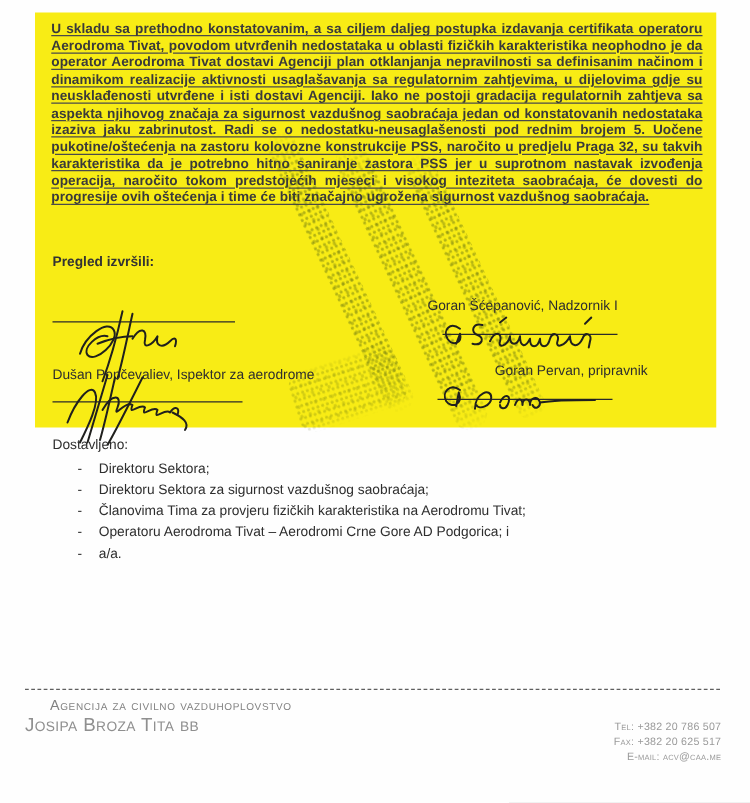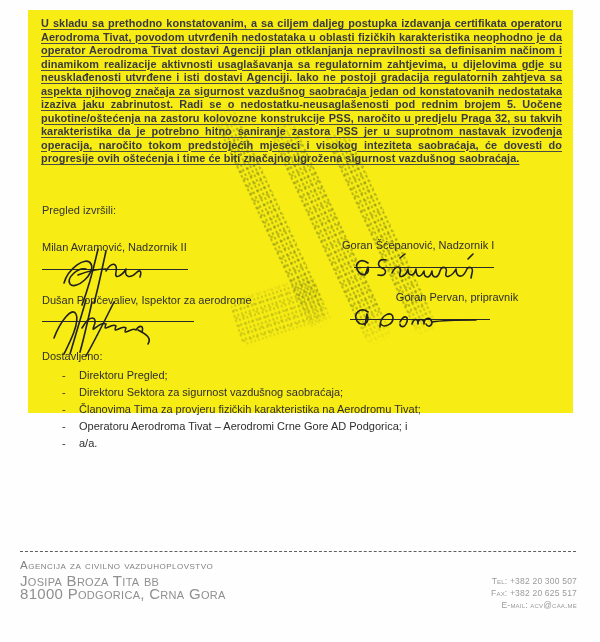--- a/index.html
+++ b/index.html
@@ -3,31 +3,31 @@
 <meta charset="utf-8">
 <style>
   html,body { margin:0; padding:0; background:#e8e8e8; }
   .page {
     position:relative; width:600px; height:642px; background:#fefefe;
     font-family:"Liberation Sans", sans-serif; overflow:hidden;
     margin:0 auto;
   }
   
   .highlight {
-    position:absolute; left:28px; top:10px; width:545px; height:403px;
+    position:absolute; left:28px; top:10px; width:545px; height:332px;
     background:#f8ec15;
   }
   .para {
     position:absolute; left:13px; top:7px; width:521px;
     font-size:10.9px; line-height:13.5px; font-weight:600; color:#3a3a3a;
     text-align:justify; letter-spacing:0.05px;
     text-decoration:underline; text-decoration-color:#4a4a4a;
     text-underline-offset:1.5px;
   }
-  .review { position:absolute; left:14px; top:194px; font-size:11px; font-weight:400; color:#333;text-align:center; }
+  .review { position:absolute; left:14px; top:194px; font-size:11px; font-weight:700; color:#333;text-align:center; }
   .cell { position:absolute; font-size:11px; color:#2e2e2e; }
   .cell .sigline { border-bottom:1.5px solid #2a2a2a; }
   .cell svg { position:absolute; pointer-events:none; }
   .c1 { left:14px;  top:231px; width:280px; }
   .c2 { left:314px; top:229px; width:230px; }
   .c3 { left:14px;  top:284px; width:300px; }
   .c4 { left:314px; top:281px; width:230px;text-align:center; }
   .c1 .sigline { width:146px; margin-top:16px; }
   .c2 .sigline { width:140px; margin-top:16px; margin-left:12px; }
   .c3 .sigline { width:152px; margin-top:15px; }
@@ -50,21 +50,21 @@
   .s3 { left:340px; top:103px; width:24px; height:232px; }
   .s4 { left:205px; top:275px; width:90px; height:52px; opacity:.45; transform:rotate(-18deg); }
   
   .dist { position:absolute; left:42px; top:350px; font-size:11px; color:#2e2e2e; }
   .dist-heading { margin-bottom:7px; }
   .dist-row { display:flex; margin:4px 0; line-height:13px; }
   .dash { width:17px; padding-left:20px; flex:0 0 auto; }
   
   .footer-rule { position:absolute; left:20px; top:551px; width:556px; border-top:1.3px dashed #5f5f5f; }
   .footer-left { position:absolute; left:20px; top:559px; }
-  .agency { font-variant:small-caps; font-size:11.5px; letter-spacing:.5px; color:#828282; margin-bottom:4px; }
+  .agency { font-variant:small-caps; font-size:11.5px; letter-spacing:.5px; color:#828282; margin-bottom:4px;margin-left:20px; }
   .addr   { font-variant:small-caps; font-size:15px; line-height:12.5px; letter-spacing:.3px; color:#8f8f8f; }
   .footer-right {
     position:absolute; right:23px; top:575px; text-align:right;
     font-variant:small-caps; font-size:8.5px; line-height:12px; letter-spacing:.2px; color:#9a9a9a;
   }
 </style>
 </head>
 <body>
 
 <div class="page">
@@ -74,21 +74,20 @@
     <div class="para">U skladu sa prethodno konstatovanim, a sa ciljem daljeg postupka izdavanja certifikata operatoru Aerodroma Tivat, povodom utvrđenih nedostataka u oblasti fizičkih karakteristika neophodno je da operator Aerodroma Tivat dostavi Agenciji plan otklanjanja nepravilnosti sa definisanim načinom i dinamikom realizacije aktivnosti usaglašavanja sa regulatornim zahtjevima, u dijelovima gdje su neusklađenosti utvrđene i isti dostavi Agenciji. Iako ne postoji gradacija regulatornih zahtjeva sa aspekta njihovog značaja za sigurnost vazdušnog saobraćaja jedan od konstatovanih nedostataka izaziva jaku zabrinutost. Radi se o nedostatku-neusaglašenosti pod rednim brojem 5. Uočene pukotine/oštećenja na zastoru kolovozne konstrukcije PSS, naročito u predjelu Praga 32, su takvih karakteristika da je potrebno hitno saniranje zastora PSS jer u suprotnom nastavak izvođenja operacija, naročito tokom predstojećih mjeseci i visokog inteziteta saobraćaja, će dovesti do progresije ovih oštećenja i time će biti značajno ugrožena sigurnost vazdušnog saobraćaja.</div>
 
     <div class="smudge s1"></div>
     <div class="smudge s2"></div>
     <div class="smudge s3"></div>
     <div class="smudge s4"></div>
 
     <div class="review">Pregled izvršili:</div>
 
     <div class="cell c1">
-      <span>Milan Avramović, Nadzornik II</span>
       <div class="sigline"></div>
       <svg style="left:14px; top:4px;" width="110" height="64" viewBox="0 0 110 64">
         <path class="sig" d="M8,38 C12,24 30,10 35,19 C40,28 20,46 14,39 C10,33 22,22 30,24"></path>
         <path class="sig" d="M42,4 C38,22 32,44 26,60"></path>
         <path class="sig" d="M50,6 C46,24 42,44 38,58"></path>
         <path class="sig" d="M22,30 C32,26 42,24 50,24"></path>
         <path class="sig" d="M50,26 C56,16 62,18 60,27 C58,35 66,31 70,24 C68,32 74,34 80,28 C84,24 86,26 84,32"></path>
       </svg>
     </div>
 
@@ -127,21 +126,21 @@
         <path class="sig" d="M64,23 C66,17 70,17 70,23 C70,17 76,17 76,23 C76,17 82,15 84,21 C84,25 80,27 78,23"></path>
         <path class="sig" d="M84,21 C96,19 112,19 128,19"></path>
       </svg>
     </div>
   </div>
 
   <div class="dist">
     <div class="dist-heading">Dostavljeno:</div>
     <div class="dist-row">
       <span class="dash">-</span>
-      <span>Direktoru Pregled;</span>
+      <span>Direktoru Sektora;</span>
     </div>
     <div class="dist-row">
       <span class="dash">-</span>
       <span>Direktoru Sektora za sigurnost vazdušnog saobraćaja;</span>
     </div>
     <div class="dist-row">
       <span class="dash">-</span>
       <span>Članovima Tima za provjeru fizičkih karakteristika na Aerodromu Tivat;</span>
     </div>
     <div class="dist-row">
@@ -152,22 +151,21 @@
       <span class="dash">-</span>
       <span>a/a.</span>
     </div>
   </div>
 
   <div class="footer-rule"></div>
 
   <div class="footer-left">
     <div class="agency">Agencija za civilno vazduhoplovstvo</div>
     <div class="addr">Josipa Broza Tita bb</div>
-    <div class="addr">81000 Podgorica, Crna Gora</div>
   </div>
 
   <div class="footer-right">
-    <div>Tel: +382 20 300 507</div>
+    <div>Tel: +382 20 786 507</div>
     <div>Fax: +382 20 625 517</div>
     <div>E-mail: acv@caa.me</div>
   </div>
 
 </div>
 
 </body></html>

